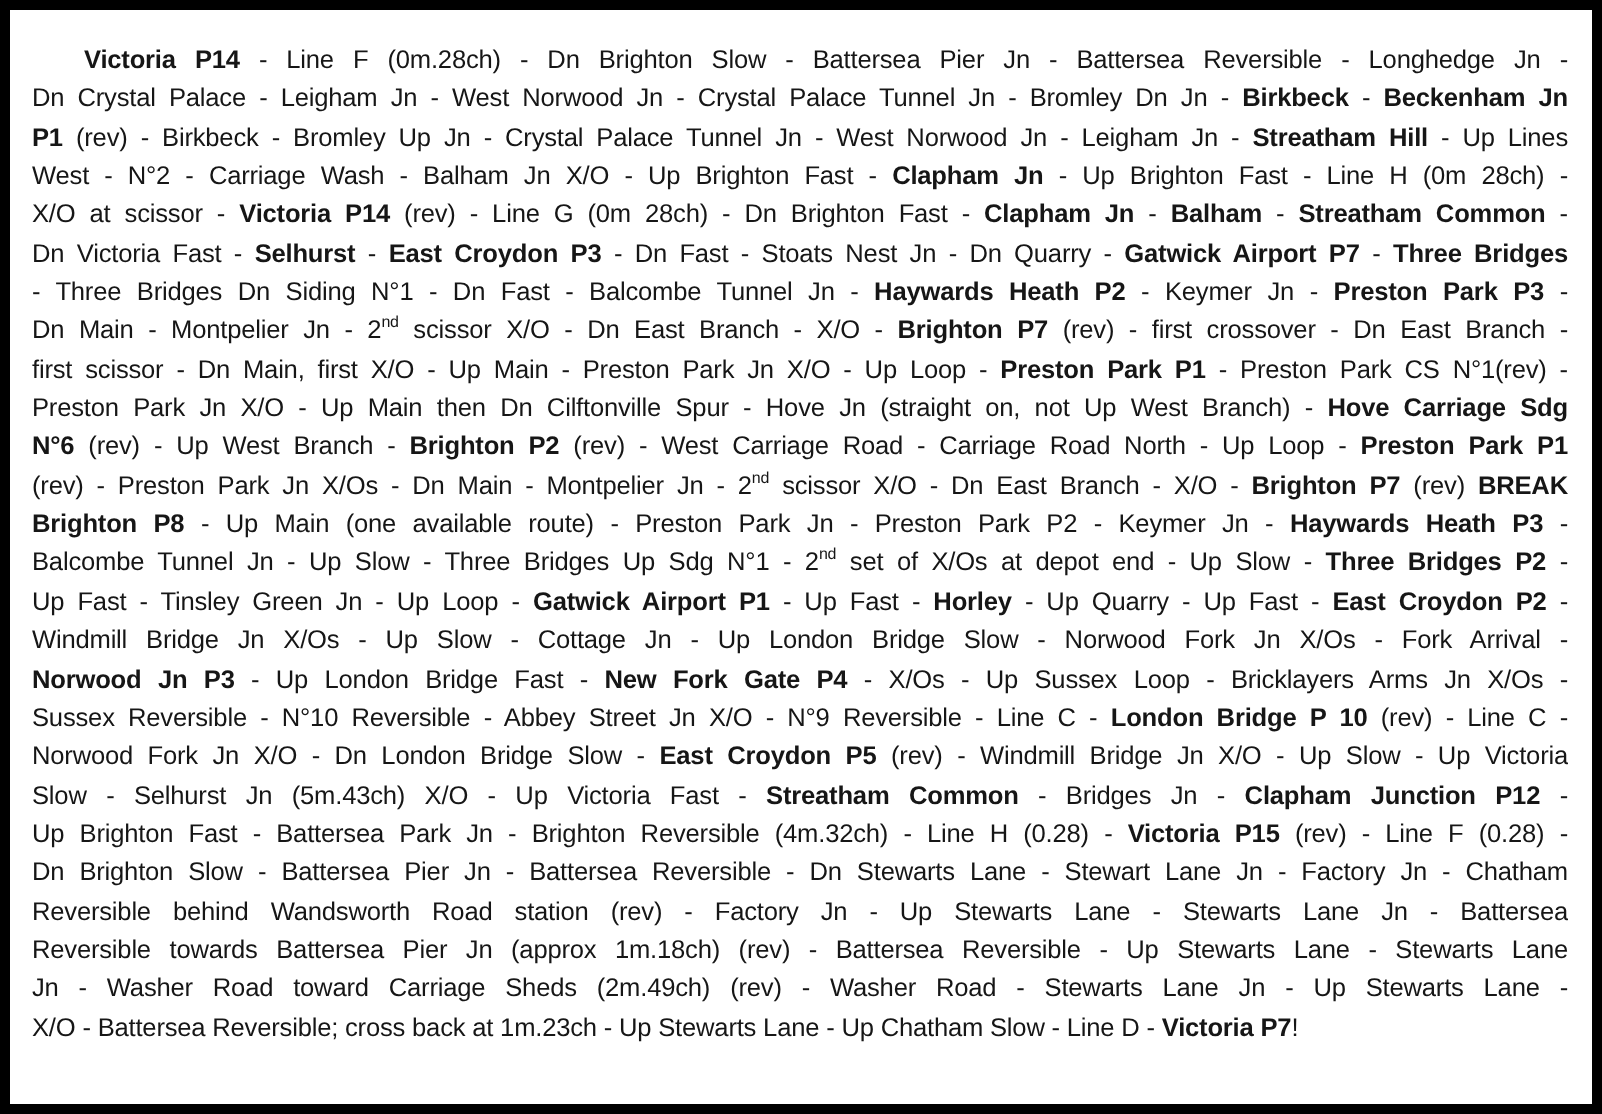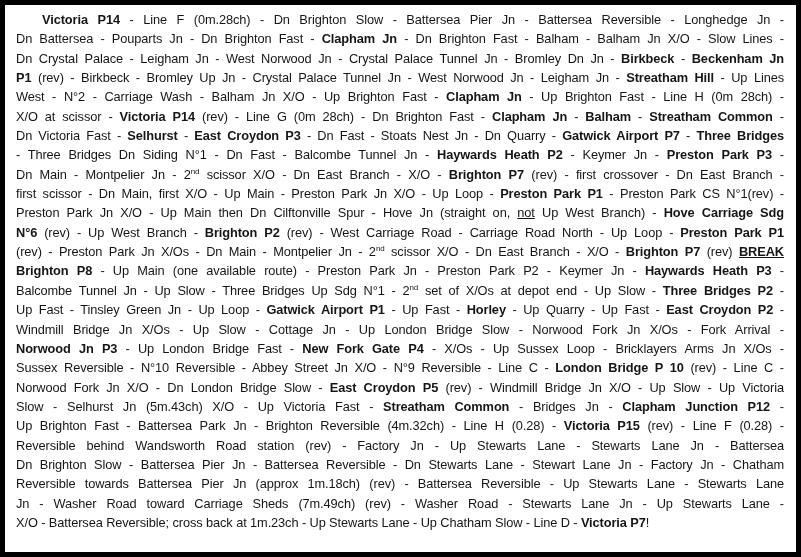--- a/index.html
+++ b/index.html
@@ -13,72 +13,71 @@
     height: 557px;
     box-sizing: border-box;
     background: #ffffff;
     border: 5px solid #000000;
     overflow: hidden;
     font-family: "Liberation Sans", sans-serif;
     color: #161616;
   }
   .doc {
     box-sizing: border-box;
-    padding: 5px 12px 0 11px;
+    padding: 15px 12px 0 11px;
   }
   .line {
     font-size: 12.8px;
     letter-spacing: -0.1px;
     line-height: 19.35px;
     height: 19.35px;
     text-align: justify;
     text-align-last: justify;
     white-space: normal;
     overflow: hidden;
   }
   .line.no-justify-last {
     text-align-last: left;
   }
   .line.indent {
     text-indent: 26px;
   }
   .b { font-weight: 700; }
-  .u { text-decoration: underline; }
+  .u { }
   sup.sp {
     font-size: 8px;
     line-height: 0;
     vertical-align: super;
   }
 </style>
 </head>
 <body>
 
 <div class="page" style="background: rgb(255, 255, 255); border-color: rgb(0, 0, 0); color: rgb(22, 22, 22);">
   <div class="doc">
       <div class="line indent"><span class="b">Victoria P14</span><span> - Line F (0m.28ch) - Dn Brighton Slow - Battersea Pier Jn - Battersea Reversible - Longhedge Jn -</span></div>
-      <div class="line"><span>Dn Battersea - Pouparts Jn - Dn Brighton Fast - </span><span class="b">Clapham Jn</span><span> - Dn Brighton Fast - Balham - Balham Jn X/O - Slow Lines -</span></div>
       <div class="line"><span>Dn Crystal Palace - Leigham Jn - West Norwood Jn - Crystal Palace Tunnel Jn - Bromley Dn Jn - </span><span class="b">Birkbeck</span><span> - </span><span class="b">Beckenham Jn</span></div>
       <div class="line"><span class="b">P1</span><span> (rev) - Birkbeck - Bromley Up Jn - Crystal Palace Tunnel Jn - West Norwood Jn - Leigham Jn - </span><span class="b">Streatham Hill</span><span> - Up Lines</span></div>
       <div class="line"><span>West - N°2 - Carriage Wash - Balham Jn X/O - Up Brighton Fast - </span><span class="b">Clapham Jn</span><span> - Up Brighton Fast - Line H (0m 28ch) -</span></div>
       <div class="line"><span>X/O at scissor - </span><span class="b">Victoria P14</span><span> (rev) - Line G (0m 28ch) - Dn Brighton Fast - </span><span class="b">Clapham Jn</span><span> - </span><span class="b">Balham</span><span> - </span><span class="b">Streatham Common</span><span> -</span></div>
       <div class="line"><span>Dn Victoria Fast - </span><span class="b">Selhurst</span><span> - </span><span class="b">East Croydon P3</span><span> - Dn Fast - Stoats Nest Jn - Dn Quarry - </span><span class="b">Gatwick Airport P7</span><span> - </span><span class="b">Three Bridges</span></div>
       <div class="line"><span>- Three Bridges Dn Siding N°1 - Dn Fast - Balcombe Tunnel Jn - </span><span class="b">Haywards Heath P2</span><span> - Keymer Jn - </span><span class="b">Preston Park P3</span><span> -</span></div>
       <div class="line"><span>Dn Main - Montpelier Jn - 2</span><sup class="sp">nd</sup><span> scissor X/O - Dn East Branch - X/O - </span><span class="b">Brighton P7</span><span> (rev) - first crossover - Dn East Branch -</span></div>
       <div class="line"><span>first scissor - Dn Main, first X/O - Up Main - Preston Park Jn X/O - Up Loop - </span><span class="b">Preston Park P1</span><span> - Preston Park CS N°1(rev) -</span></div>
       <div class="line"><span>Preston Park Jn X/O - Up Main then Dn Cilftonville Spur - Hove Jn (straight on, </span><span class="u">not</span><span> Up West Branch) - </span><span class="b">Hove Carriage Sdg</span></div>
       <div class="line"><span class="b">N°6</span><span> (rev) - Up West Branch - </span><span class="b">Brighton P2</span><span> (rev) - West Carriage Road - Carriage Road North - Up Loop - </span><span class="b">Preston Park P1</span></div>
       <div class="line"><span>(rev) - Preston Park Jn X/Os - Dn Main - Montpelier Jn - 2</span><sup class="sp">nd</sup><span> scissor X/O - Dn East Branch - X/O - </span><span class="b">Brighton P7</span><span> (rev) </span><span class="b u">BREAK</span></div>
       <div class="line"><span class="b">Brighton P8</span><span> - Up Main (one available route) - Preston Park Jn - Preston Park P2 - Keymer Jn - </span><span class="b">Haywards Heath P3</span><span> -</span></div>
       <div class="line"><span>Balcombe Tunnel Jn - Up Slow - Three Bridges Up Sdg N°1 - 2</span><sup class="sp">nd</sup><span> set of X/Os at depot end - Up Slow - </span><span class="b">Three Bridges P2</span><span> -</span></div>
       <div class="line"><span>Up Fast - Tinsley Green Jn - Up Loop - </span><span class="b">Gatwick Airport P1</span><span> - Up Fast - </span><span class="b">Horley</span><span> - Up Quarry - Up Fast - </span><span class="b">East Croydon P2</span><span> -</span></div>
       <div class="line"><span>Windmill Bridge Jn X/Os - Up Slow - Cottage Jn - Up London Bridge Slow - Norwood Fork Jn X/Os - Fork Arrival -</span></div>
       <div class="line"><span class="b">Norwood Jn P3</span><span> - Up London Bridge Fast - </span><span class="b">New Fork Gate P4</span><span> - X/Os - Up Sussex Loop - Bricklayers Arms Jn X/Os -</span></div>
       <div class="line"><span>Sussex Reversible - N°10 Reversible - Abbey Street Jn X/O - N°9 Reversible - Line C - </span><span class="b">London Bridge P 10</span><span> (rev) - Line C -</span></div>
       <div class="line"><span>Norwood Fork Jn X/O - Dn London Bridge Slow - </span><span class="b">East Croydon P5</span><span> (rev) - Windmill Bridge Jn X/O - Up Slow - Up Victoria</span></div>
       <div class="line"><span>Slow - Selhurst Jn (5m.43ch) X/O - Up Victoria Fast - </span><span class="b">Streatham Common</span><span> - Bridges Jn - </span><span class="b">Clapham Junction P12</span><span> -</span></div>
       <div class="line"><span>Up Brighton Fast - Battersea Park Jn - Brighton Reversible (4m.32ch) - Line H (0.28) - </span><span class="b">Victoria P15</span><span> (rev) - Line F (0.28) -</span></div>
+      <div class="line"><span>Dn Brighton Slow - Battersea Pier Jn - Battersea Reversible - Dn Stewarts Lane - Stewart Lane Jn - Factory Jn - Chatham</span></div>
       <div class="line"><span>Reversible behind Wandsworth Road station (rev) - Factory Jn - Up Stewarts Lane - Stewarts Lane Jn - Battersea</span></div>
-      <div class="line"><span>Dn Brighton Slow - Battersea Pier Jn - Battersea Reversible - Dn Stewarts Lane - Stewart Lane Jn - Factory Jn - Chatham</span></div>
       <div class="line"><span>Reversible towards Battersea Pier Jn (approx 1m.18ch) (rev) - Battersea Reversible - Up Stewarts Lane - Stewarts Lane</span></div>
-      <div class="line"><span>Jn - Washer Road toward Carriage Sheds (7m.49ch) (rev) - Washer Road - Stewarts Lane Jn - Up Stewarts Lane -</span></div>
+      <div class="line"><span>Jn - Washer Road toward Carriage Sheds (2m.49ch) (rev) - Washer Road - Stewarts Lane Jn - Up Stewarts Lane -</span></div>
       <div class="line no-justify-last"><span>X/O - Battersea Reversible; cross back at 1m.23ch - Up Stewarts Lane - Up Chatham Slow - Line D - </span><span class="b">Victoria P7</span><span>!</span></div>
     </div>
 </div>
 
 </body></html>

